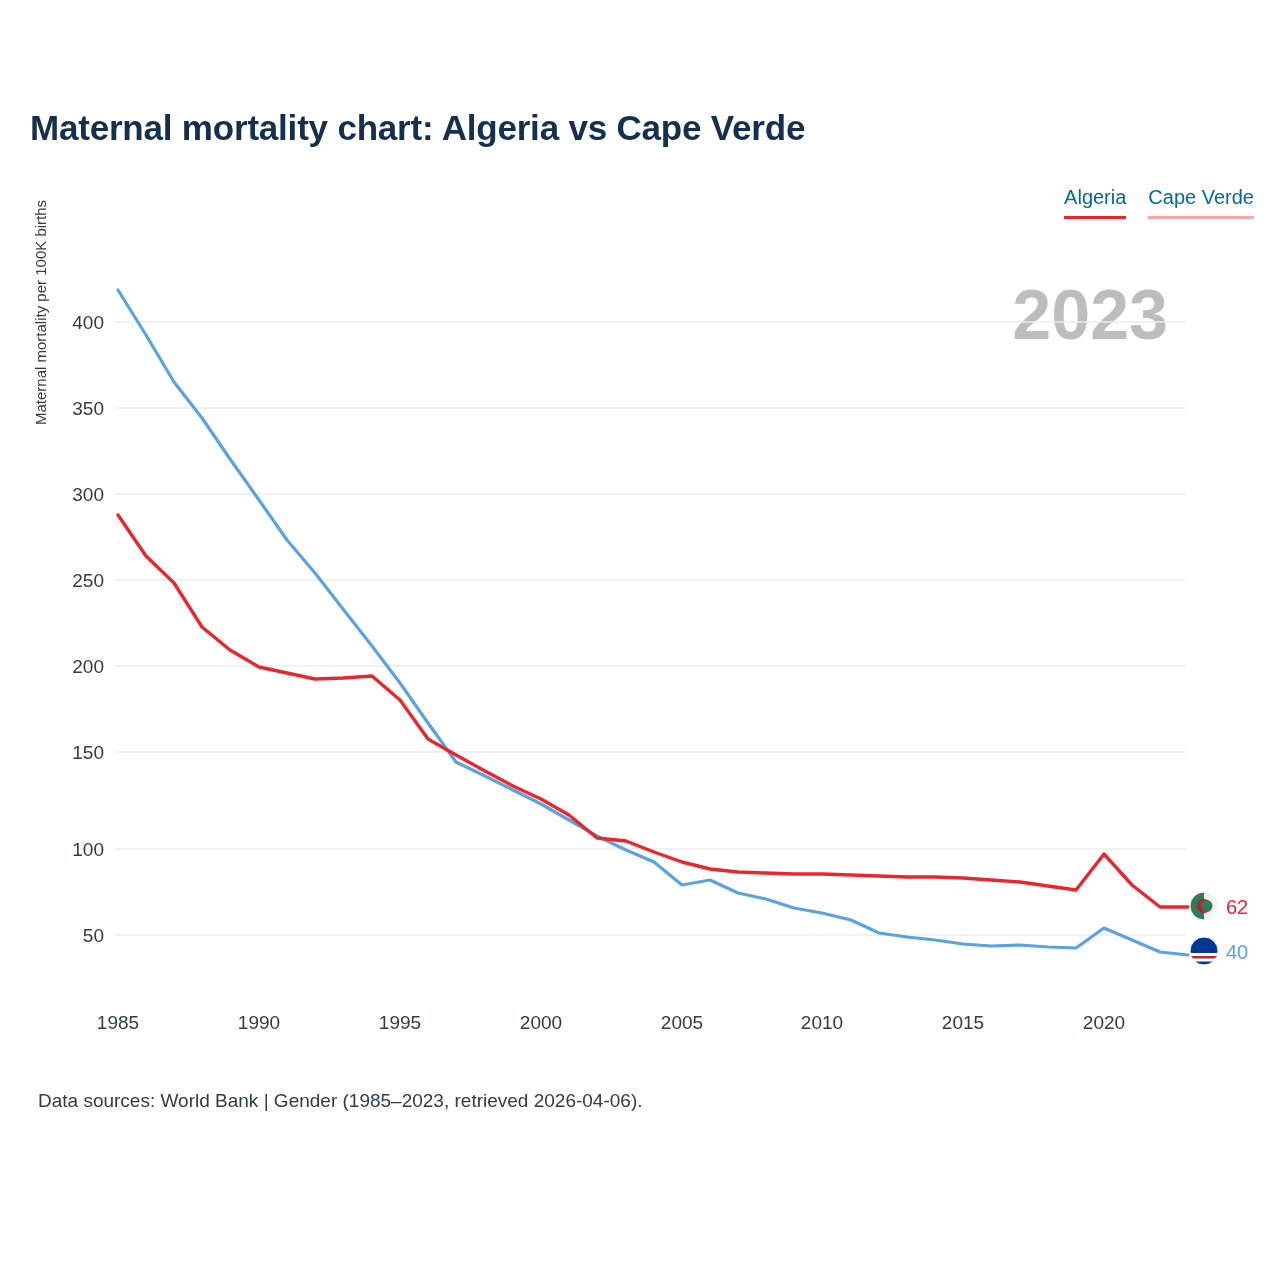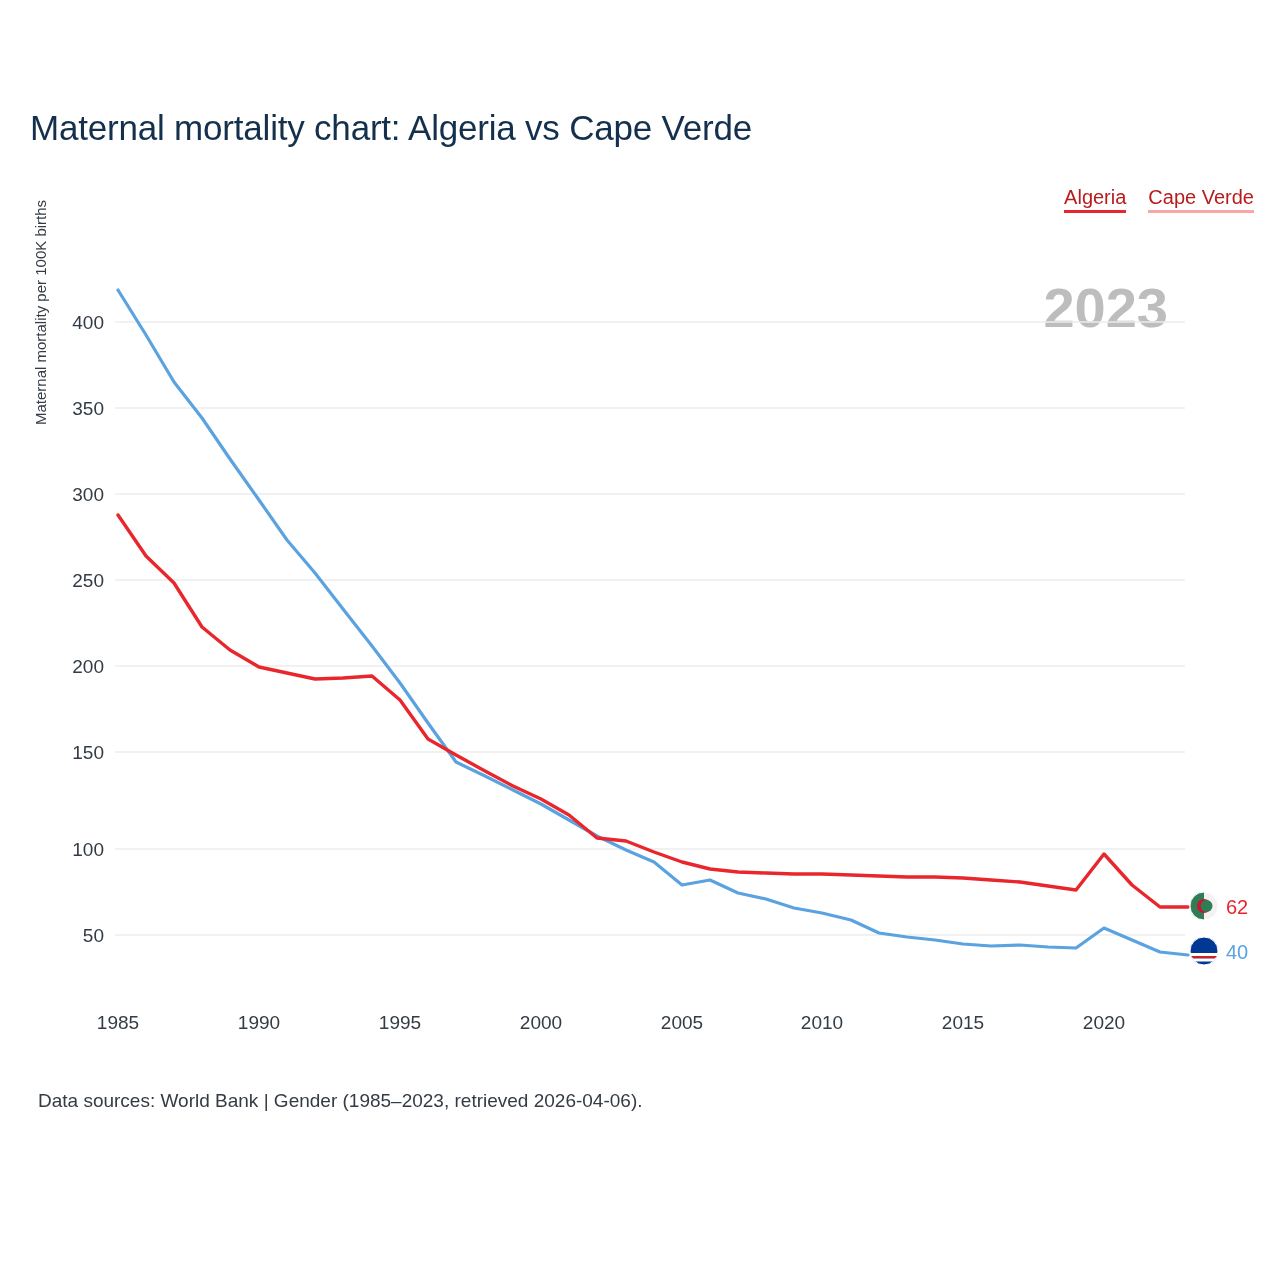--- a/index.html
+++ b/index.html
@@ -18,48 +18,48 @@
   .page {
     position: relative;
     width: 1280px;
     height: 1280px;
   }
   .chart-title {
     position: absolute;
     left: 30px;
     top: 108px;
     font-size: 35px;
-    font-weight: normal;
+    font-weight: bold;
     color: #14304d;
     letter-spacing: -0.2px;
   }
   .legend {
     position: absolute;
     right: 26px;
     top: 186px;
     display: flex;
     gap: 22px;
     align-items: flex-start;
   }
   .legend-item {
     font-size: 20px;
-    padding-bottom: 1px;
-    color: #b91c1c;
+    padding-bottom: 7px;
+    color: #0369a1;
   }
   .legend-item.algeria {
     border-bottom: 3px solid #e8262c;
   }
   .legend-item.capeverde {
     border-bottom: 3px solid #fca5a5;
   }
   .year-watermark {
     position: absolute;
     right: 112px;
     top: 275px;
-    font-size: 56px;
+    font-size: 70px;
     font-weight: bold;
     color: #bdbdbd;
     letter-spacing: 0px;
   }
   .y-axis-title {
     position: absolute;
     left: 32px;
     top: 425px;
     width: 390px;
     transform: rotate(-90deg);

